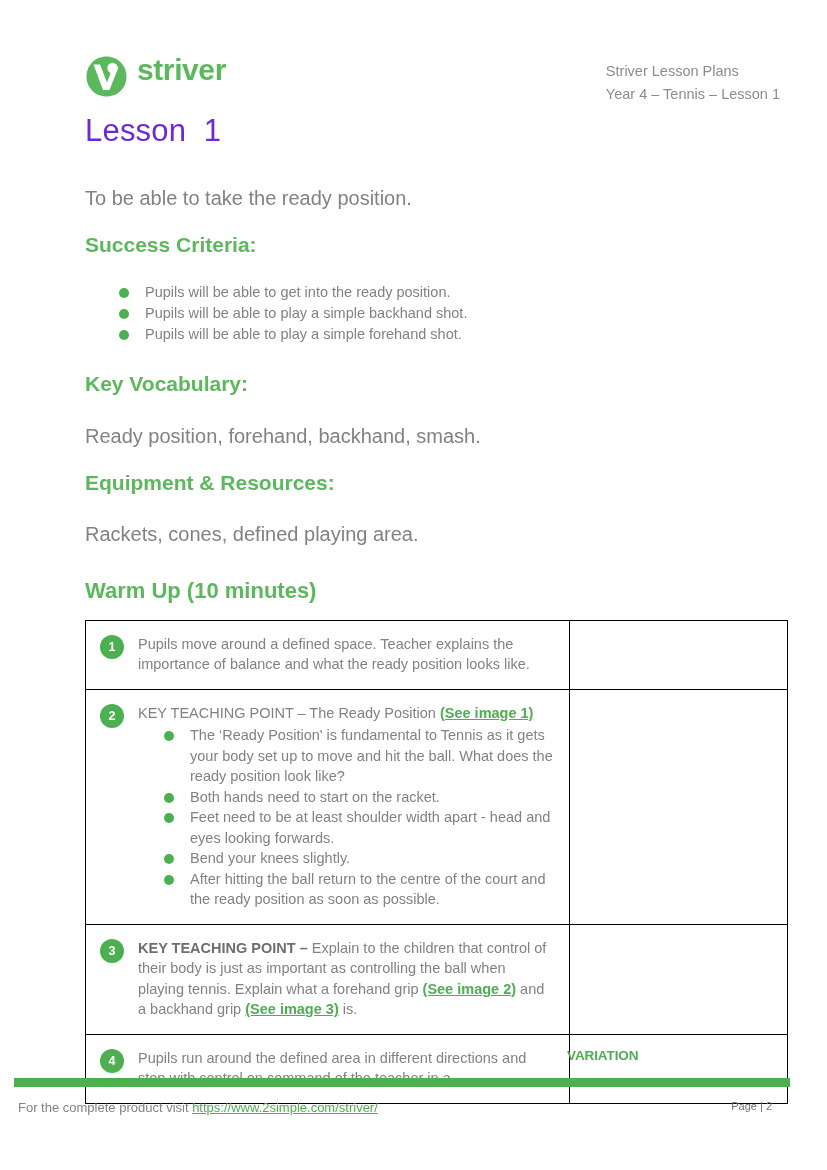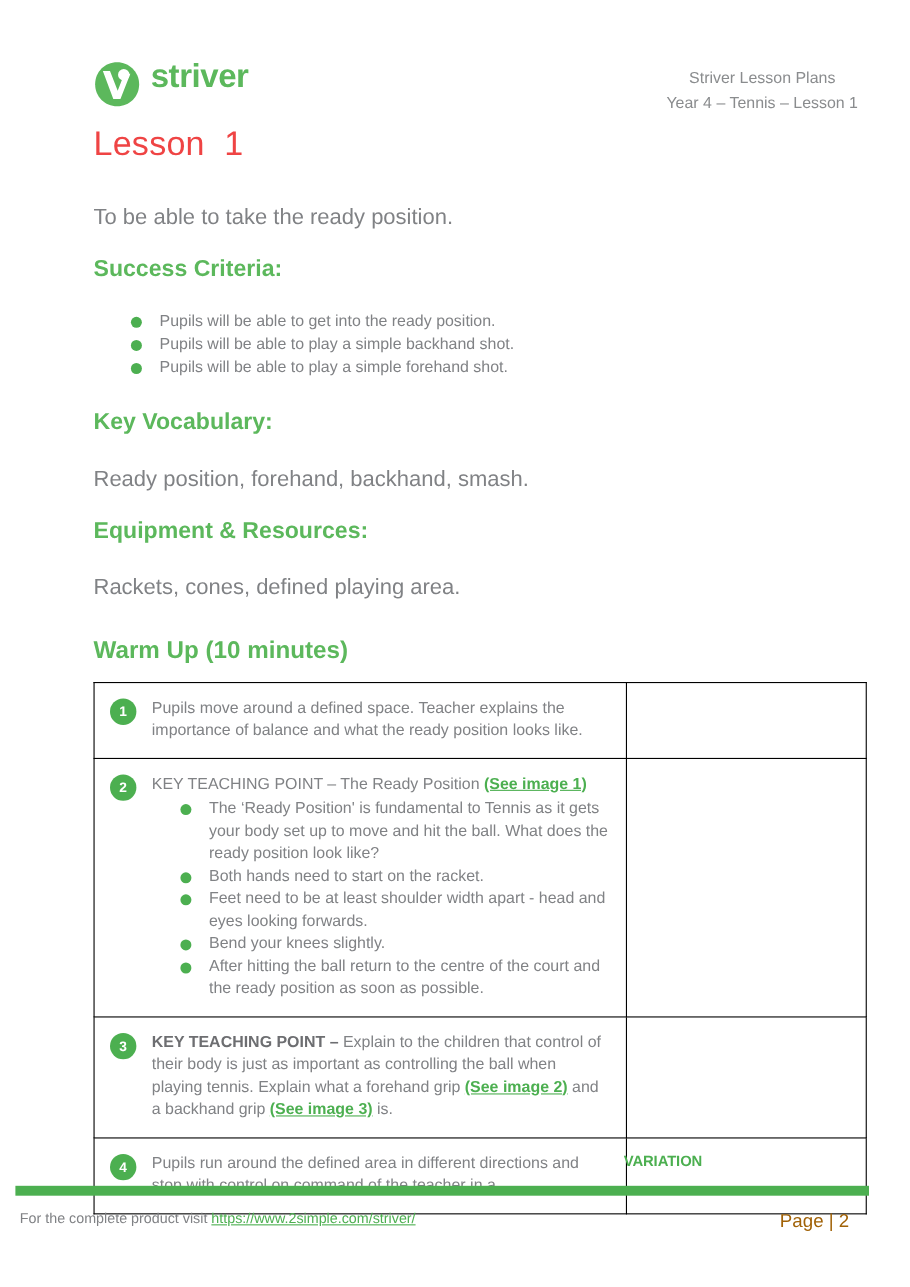--- a/index.html
+++ b/index.html
@@ -48,33 +48,33 @@
     font-weight: bold;
     color: #5cb85c;
     letter-spacing: -0.4px;
     line-height: 1;
     padding-bottom: 2px;
   }
   .header-right {
     position: absolute;
     right: 47px;
     top: 60px;
-    text-align: center;
+    text-align: left;
     font-size: 14.5px;
     line-height: 23px;
     color: #8a8c8e;
   }
 
   
   .lesson-title {
     position: absolute;
     left: 85px;
     top: 113px;
     font-size: 31px;
-    color: #ef4444;
+    color: #6d28d9;
     font-weight: normal;
     letter-spacing: 0.2px;
     white-space: pre;
   }
 
   .content {
     position: absolute;
     left: 85px;
     top: 160px;
     width: 700px;
@@ -223,22 +223,22 @@
     color: #808285;
   }
   .footer-left a {
     color: #4caf50;
     text-decoration: underline;
   }
   .footer-right {
     position: absolute;
     right: 55px;
     top: 1100px;
-    font-size: 17px;
-    color: #a16207;
+    font-size: 11px;
+    color: #737373;
   }
 </style>
 </head>
 <body>
 
 <div class="page">
 
   <div class="header">
     <div class="logo-block">
       <span class="logo-mark">

